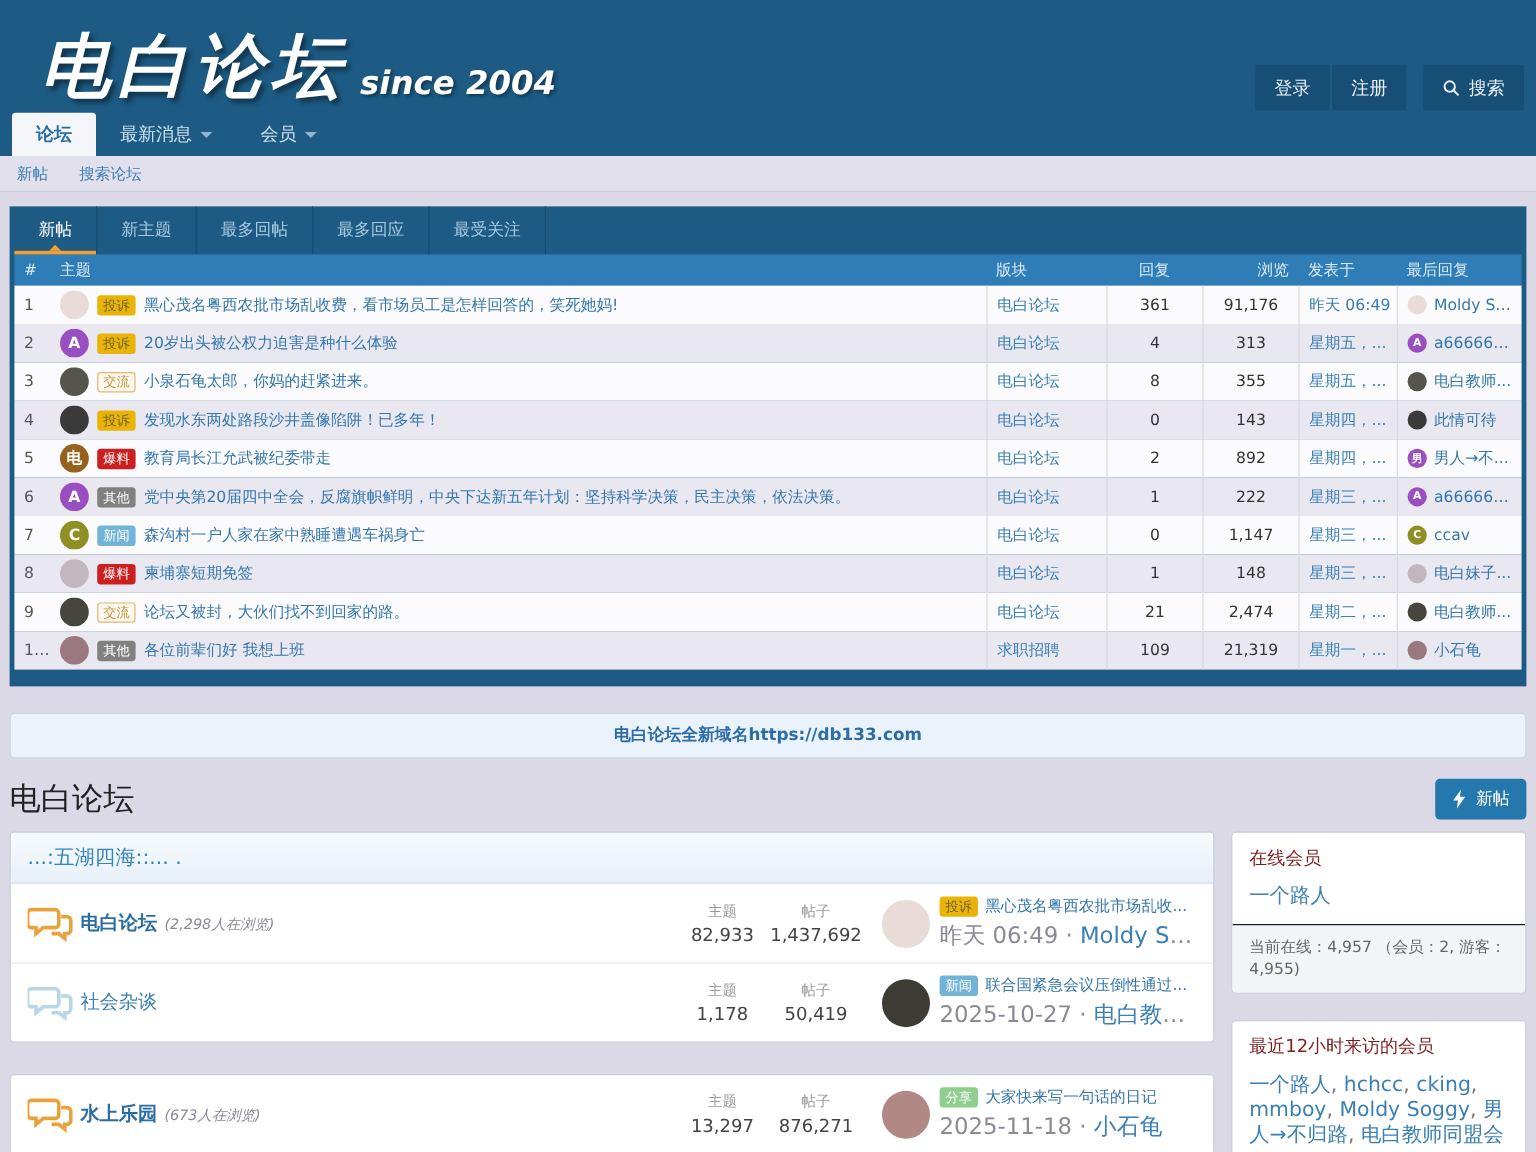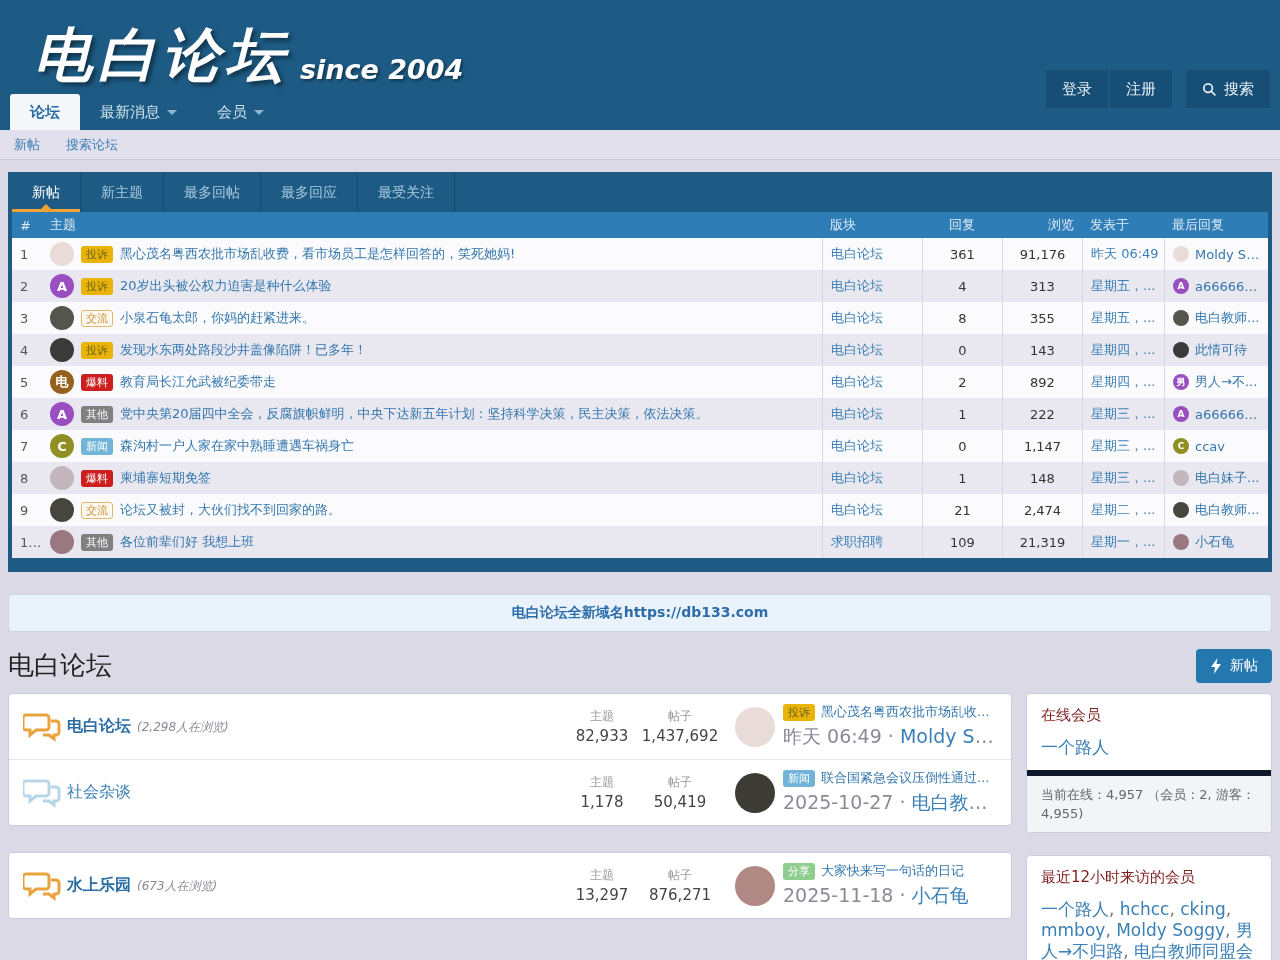--- a/index.html
+++ b/index.html
@@ -9,21 +9,21 @@
 
   
   .site-header { background:#1d5b84; position:relative; }
   .logo-row { height:94px; padding:8px 0 0 34px; display:flex; align-items:flex-end; }
   .logo-main { color:#fff; font-size:58px; font-weight:bold; font-style:italic; letter-spacing:6px; text-shadow:3px 3px 4px rgba(0,0,0,.45); line-height:78px; }
   .logo-since { color:#fff; font-size:27px; font-style:italic; margin-left:10px; line-height:48px; text-shadow:2px 2px 3px rgba(0,0,0,.4);font-weight:bold; }
   .nav-row { display:flex; align-items:flex-end; height:36px; padding-left:10px; }
   .nav-tab { color:#cfe2ef; font-size:15px; padding:0 20px; line-height:36px; cursor:pointer; display:flex; align-items:center; gap:7px; }
   .nav-tab.active { background:#f5f6fa; color:#2a6da3; font-weight:bold; border-radius:3px 3px 0 0; }
   .caret { width:0; height:0; border:5px solid transparent; border-top-color:#8fb4cd; margin-top:5px; }
-  .nav-right { position:absolute; right:10px; top:108px; transform:translateY(-100%); display:flex; gap:2px; }
+  .nav-right { position:absolute; right:10px; top:92px; transform:translateY(-100%); display:flex; gap:2px; }
   .hbtn { background:#174e75; color:#e8f1f8; font-size:15px; padding:0 16px; line-height:38px; cursor:pointer; display:flex; align-items:center; gap:7px; }
   .hbtn.search { margin-left:12px; }
   .subnav { background:#e2e0ec; border-bottom:1px solid #c6ccda; height:30px; display:flex; align-items:center; gap:26px; padding-left:14px; }
   .subnav .link { font-size:13px; }
 
   
   .widget { margin:12px 8px 0 8px; background:#1d5b84; padding:0 4px 14px 4px; }
   .wtabs { display:flex; height:40px; }
   .wtab { color:#a9c9de; font-size:14px; line-height:40px; padding:0 20px; border-right:1px solid #164a6e; cursor:pointer; position:relative; }
   .wtab.active { color:#fff; }
@@ -78,21 +78,21 @@
   .f-last { width:262px; flex:0 0 262px; margin-left:16px; display:flex; gap:8px; align-items:center; }
   .f-last .lines { min-width:0; }
   .f-last .l1 { display:flex; align-items:center; gap:6px; }
   .f-last .l1 .ttl { font-size:13px; }
   .f-last .l2 { font-size:19px; color:#8a8a96; margin-top:3px; white-space:nowrap; overflow:hidden; text-overflow:ellipsis; }
 
   
   .scard { background:#fff; border:1px solid #c9cedb; border-radius:4px; overflow:hidden; margin-bottom:22px; }
   .scard-hd { color:#7f1d1d; font-size:15px; padding:12px 14px 8px 14px; }
   .scard-bd { padding:4px 14px 12px 14px; font-size:17px; line-height:21px; }
-  .scard-ft { background:#f3f4f7; border-top:6px solid #0f172a; padding:9px 14px; color:#666; font-size:13px; line-height:19px; }
+  .scard-ft { background:#f3f4f7; border-top:1px solid #0f172a; padding:9px 14px; color:#666; font-size:13px; line-height:19px; }
   .member { color:#3a7fb5; cursor:pointer; }
   .mlist .member:not(:last-child)::after { content:", "; color:#777; }
 
   svg { display:block; }
 </style>
 </head>
 <body>
 
 <div class="site-header">
   <div class="logo-row">
@@ -322,20 +322,21 @@
         </svg>
     </span>
     <span>新帖</span>
   </div>
 </div>
 
 <div class="cols">
   <div class="col-left">
 
     <div class="card">
+      <div class="card-hd">...:五湖四海::... .</div>
 
       <div class="forum-row">
         <div class="f-icon">
           <svg width="38" height="32" viewBox="0 0 38 32">
               <path d="M3 4 h20 a3 3 0 0 1 3 3 v9 a3 3 0 0 1 -3 3 h-10 l-6 5 v-5 h-4 a3 3 0 0 1 -3 -3 v-9 a3 3 0 0 1 3 -3 z" fill="none" stroke="#e8a33d" stroke-width="3"></path>
               <path d="M28 10 h5 a3 3 0 0 1 3 3 v8 a3 3 0 0 1 -3 3 h-2 v4 l-5 -4 h-6" fill="none" stroke="#e8a33d" stroke-width="3"></path>
             </svg>
         </div>
         <div class="f-name">
           <span class="nm">电白论坛</span>

